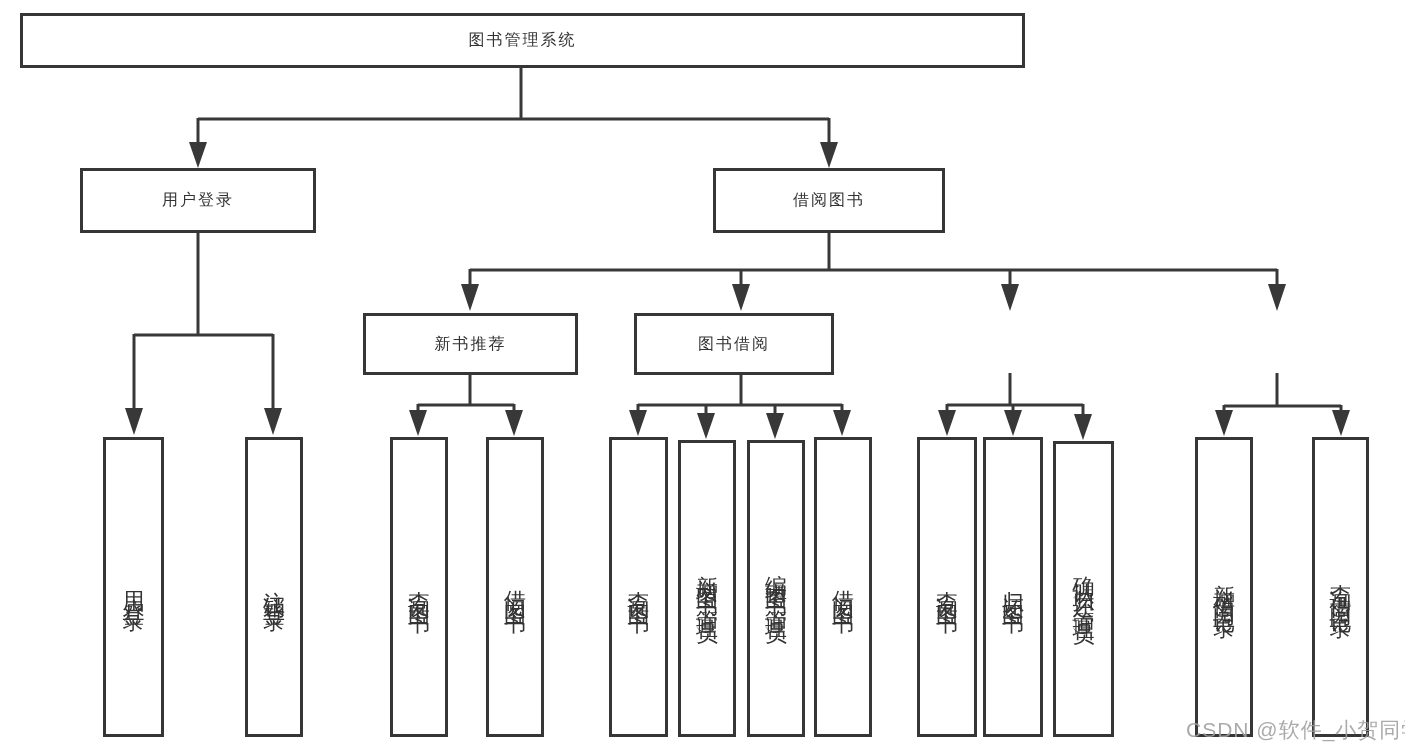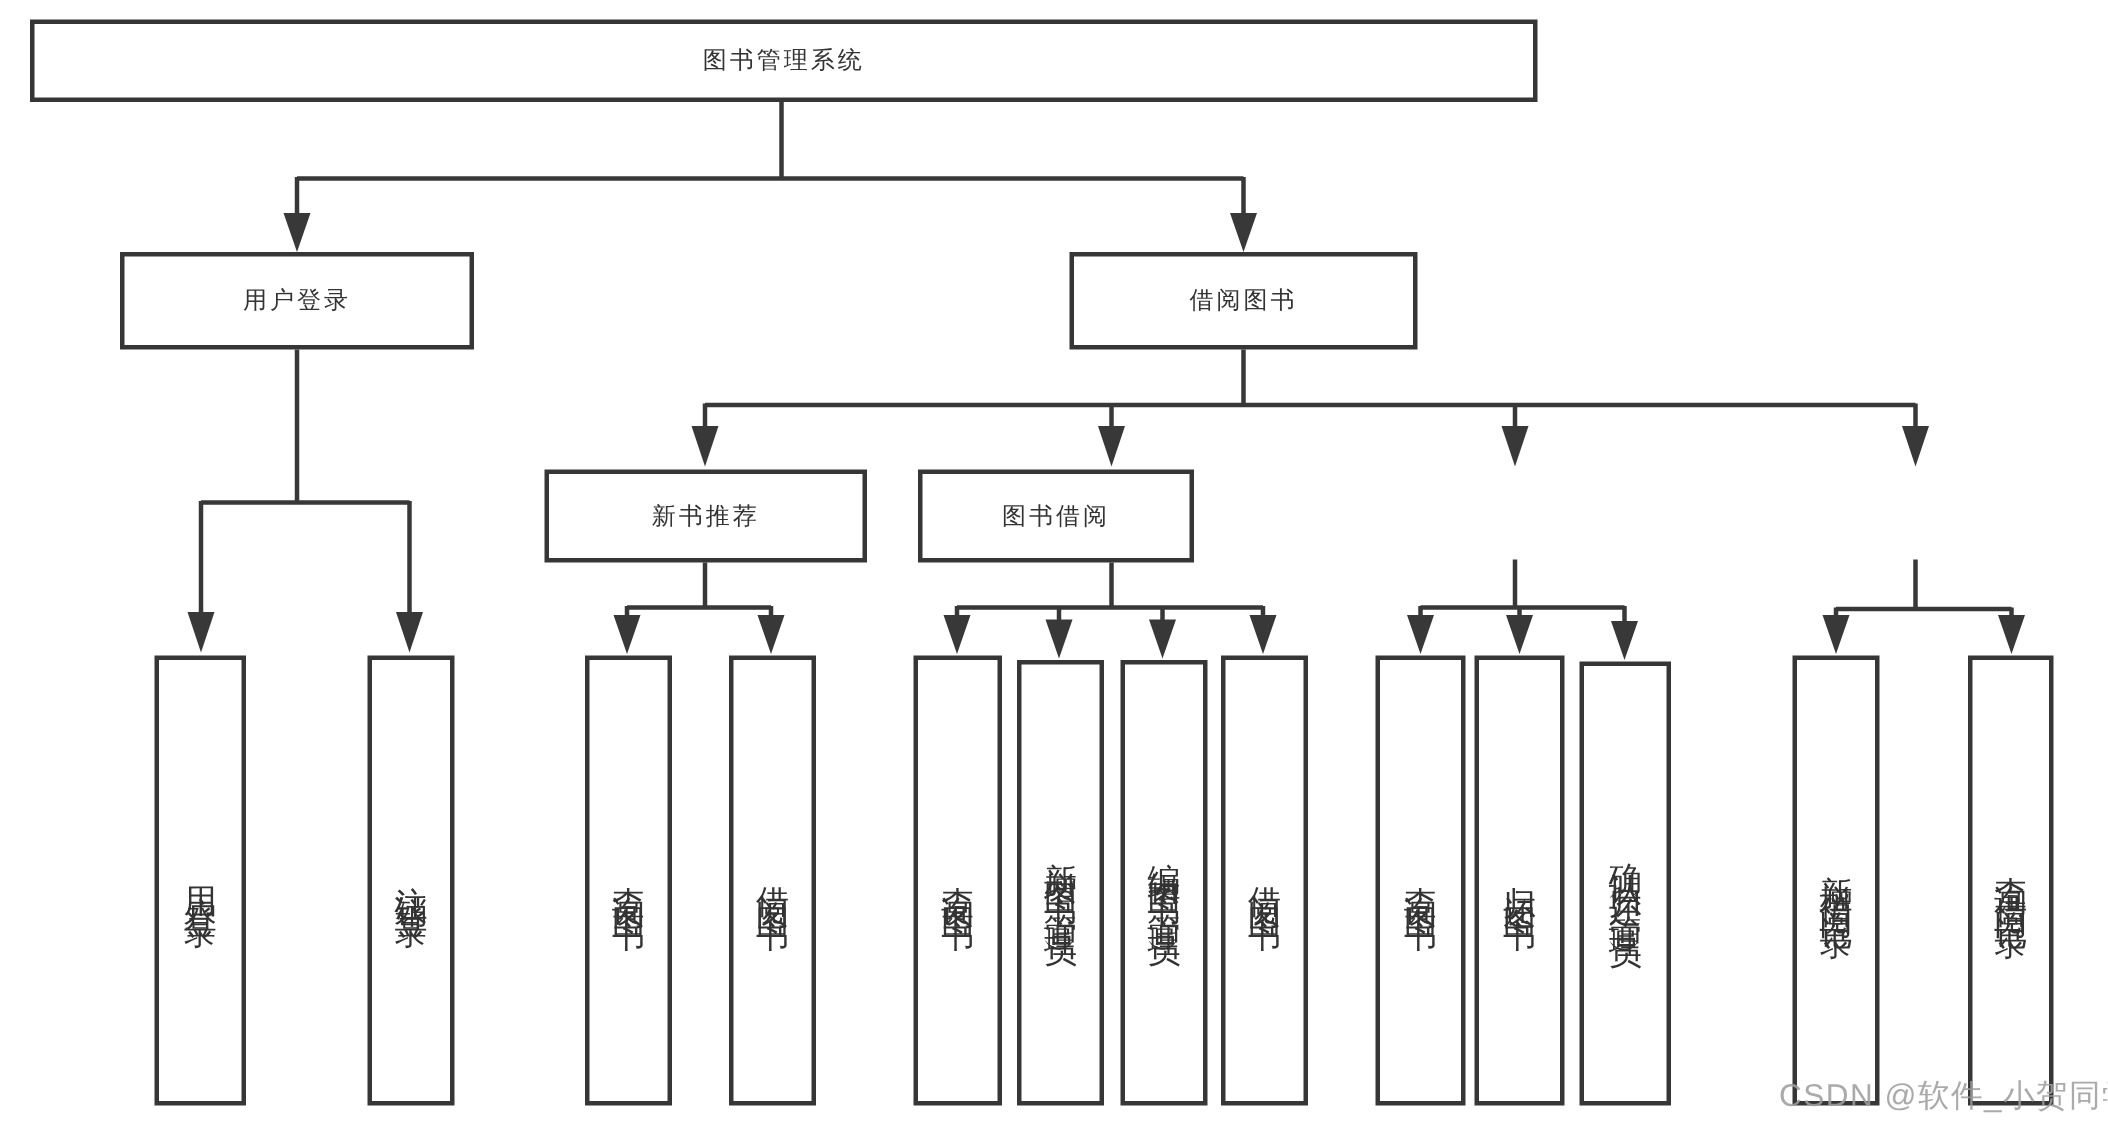--- a/index.html
+++ b/index.html
@@ -108,21 +108,21 @@
       <polygon points="1332,410 1350,410 1341,436"></polygon>
     </g>
   </svg>
 
   <div class="box h" style="left:20px;top:13px;width:1005px;height:55px">图书管理系统</div>
 
   <div class="box h" style="left:80px;top:168px;width:236px;height:65px">用户登录</div>
   <div class="box h" style="left:713px;top:168px;width:232px;height:65px">借阅图书</div>
 
   <div class="box h" style="left:363px;top:313px;width:215px;height:62px">新书推荐</div>
-  <div class="box h" style="left:612px;top:313px;width:184px;height:62px">图书借阅</div>
+  <div class="box h" style="left:634px;top:313px;width:200px;height:62px">图书借阅</div>
 
   <div class="box v" style="left:103px;top:437px;width:61px;height:300px">用户登录</div>
   <div class="box v" style="left:245px;top:437px;width:58px;height:300px">注销登录</div>
 
   <div class="box v" style="left:390px;top:437px;width:58px;height:300px">查询图书</div>
   <div class="box v" style="left:486px;top:437px;width:58px;height:300px">借阅图书</div>
 
   <div class="box v" style="left:609px;top:437px;width:59px;height:300px">查询图书</div>
   <div class="box v" style="left:678px;top:440px;width:58px;height:297px">新增图书（管理员）</div>
   <div class="box v" style="left:747px;top:440px;width:58px;height:297px">编辑图书（管理员）</div>

